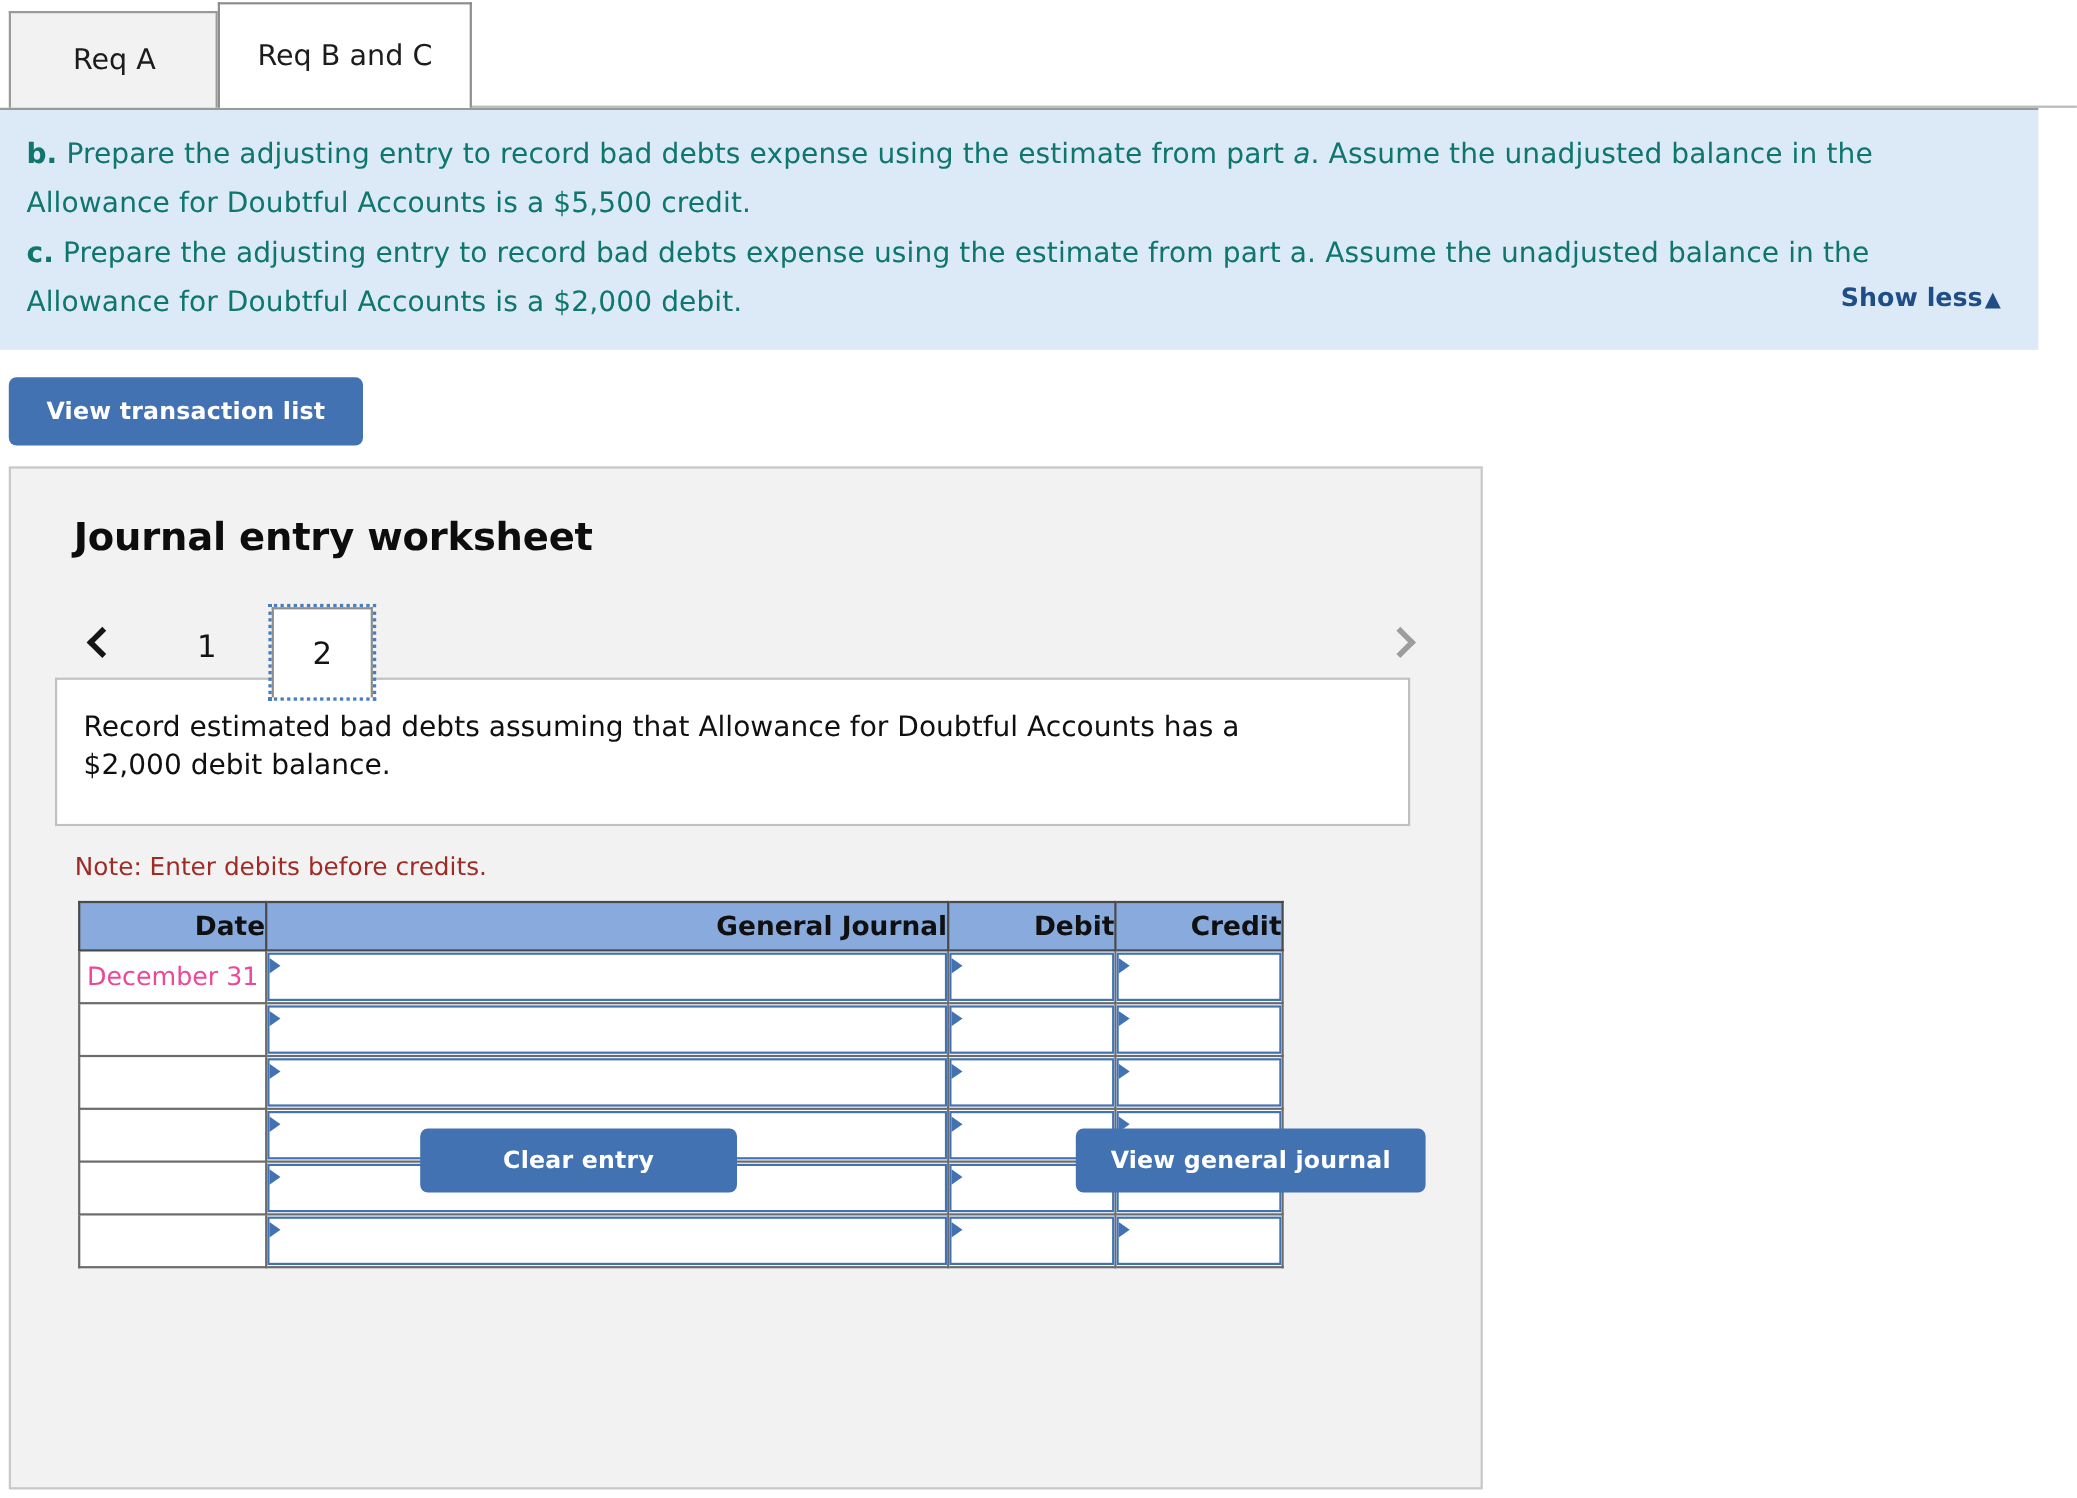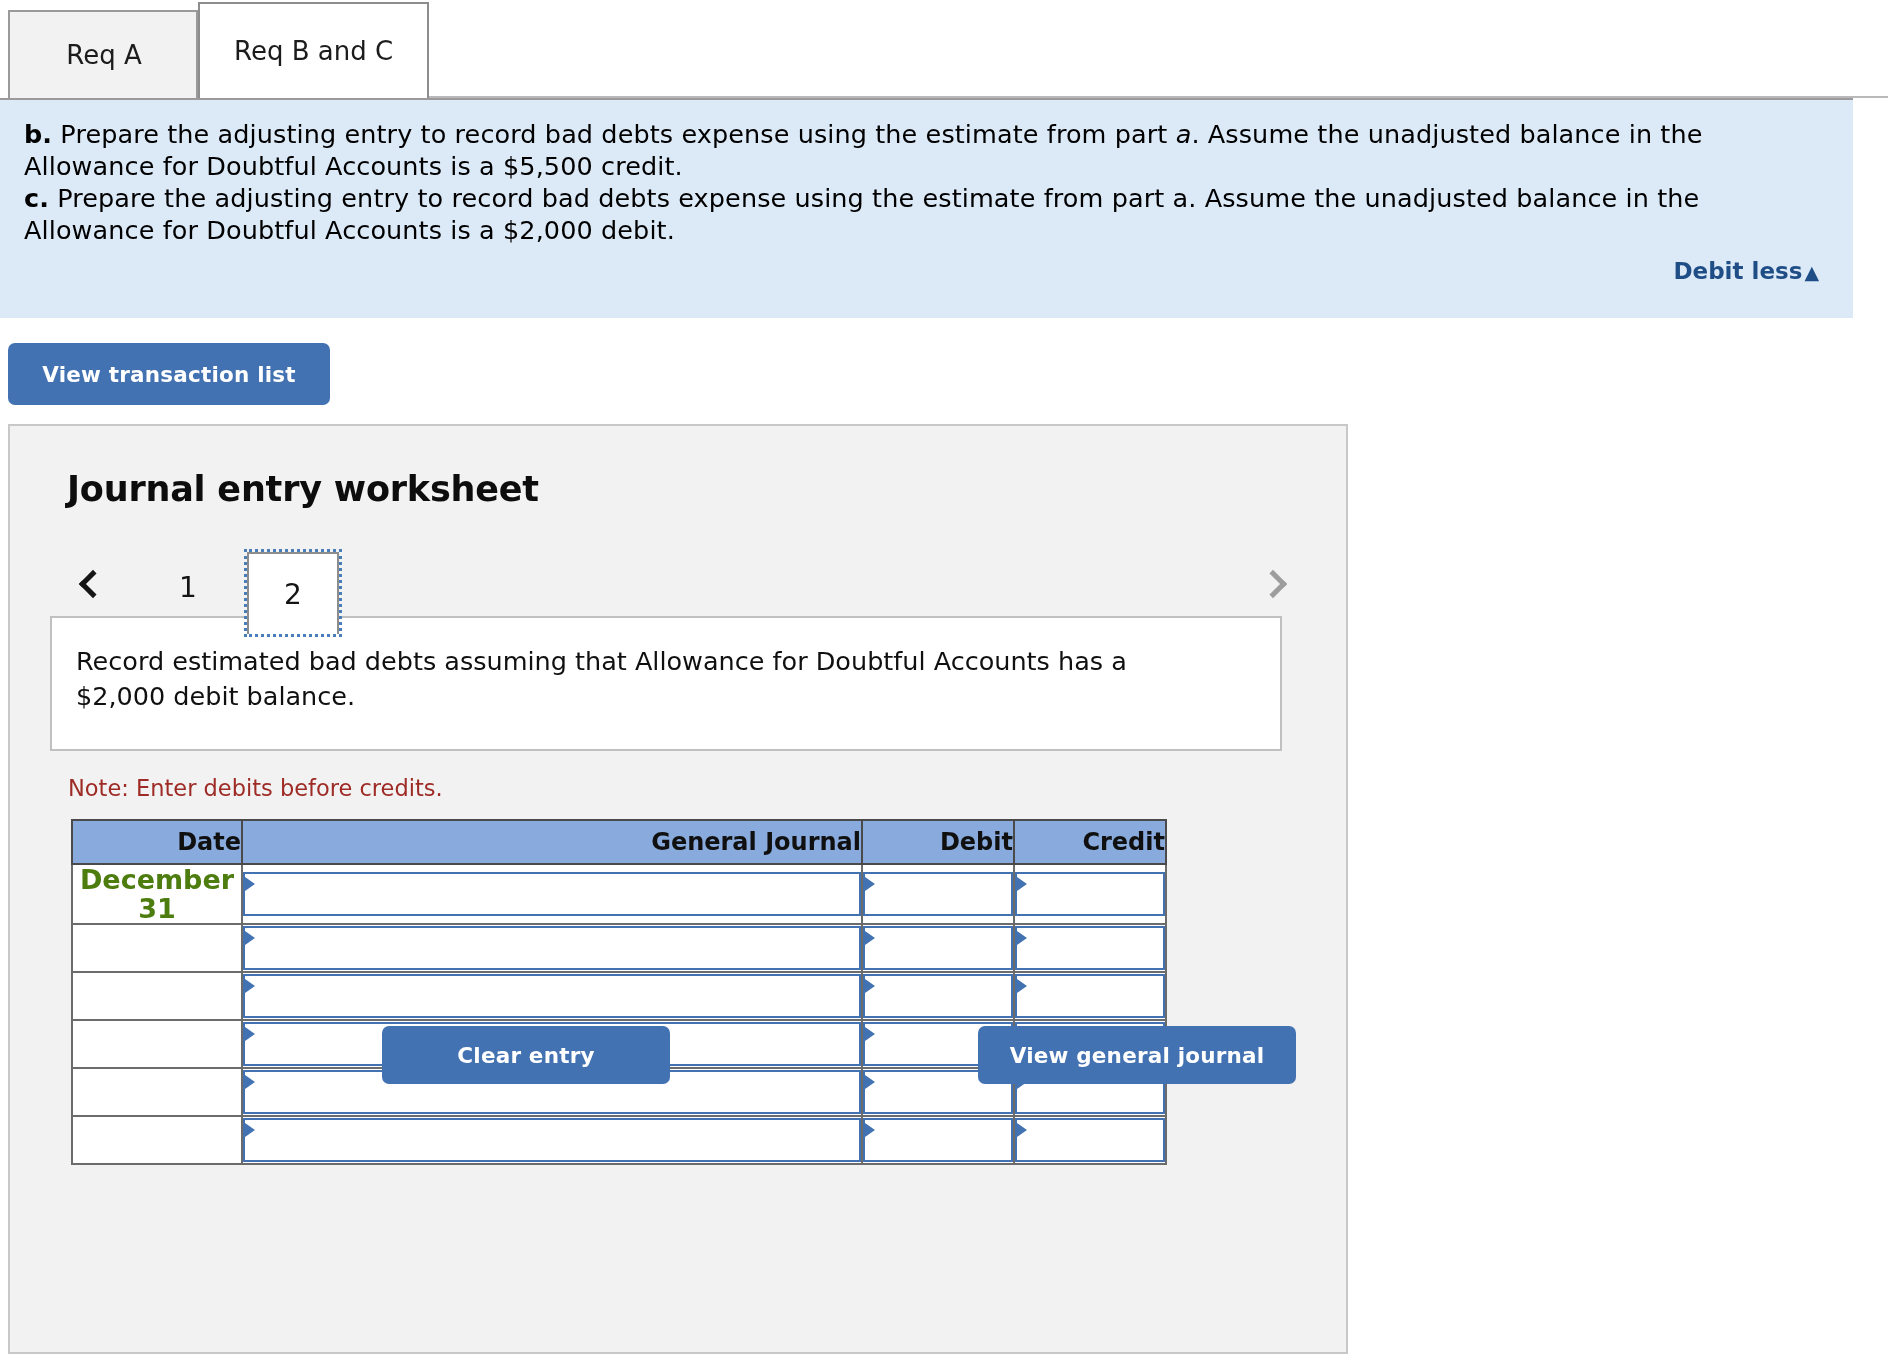--- a/index.html
+++ b/index.html
@@ -54,22 +54,22 @@
     position: absolute;
     left: 0; top: 98px;
     width: 1853px;
     height: 220px;
     background: #dce9f7;
     border-top: 2px solid #9a9a9a;
     padding: 18px 24px 0 24px;
   }
   .instr-line {
     font-size: 25.5px;
-    line-height: 32px;
-    color: #000000;
+    line-height: 45px;
+    color: #0f766e;
     letter-spacing: 0.1px;
   }
   .instr-line b { font-weight: bold; }
   .instr-line i { font-style: italic; }
   .showless-wrap {
     position: absolute;
     right: 34px;
     top: 158px;
     display: flex;
     align-items: center;
@@ -220,26 +220,25 @@
     background: #ffffff;
     vertical-align: middle;
     height: 48px;
   }
   .col-date   { width: 170px; }
   .col-gj     { width: 620px; }
   .col-debit  { width: 152px; }
   .col-credit { width: 152px; }
 
   .date-cell {
-    font-size: 27px;
-    color: #4d7c0f;
+    font-size: 23px;
+    color: #ec4899;
     text-align: center;
     line-height: 29px;
     padding: 4px 10px;
-    font-weight: bold;
   }
 
   
   .cell-input {
     position: relative;
     width: 100%;
     height: 44px;
     border: 2px solid #4372b2;
     background: #ffffff;
     display: block;
@@ -288,21 +287,21 @@
 
 <div class="instructions">
   <div class="instr-line">
     <b>b.</b><span> Prepare the adjusting entry to record bad debts expense using the estimate from part </span><i>a</i><span>. Assume the unadjusted balance in the Allowance for Doubtful Accounts is a $5,500 credit.</span>
   </div>
   <div class="instr-line">
     <b>c.</b><span> Prepare the adjusting entry to record bad debts expense using the estimate from part a. Assume the unadjusted balance in the Allowance for Doubtful Accounts is a $2,000 debit.</span>
   </div>
 
   <div class="showless-wrap">
-    <span class="showless">Debit less</span>
+    <span class="showless">Show less</span>
     <span class="showless-caret">▲</span>
   </div>
 </div>
 
 <button class="btn-blue view-transaction-list">View transaction list</button>
 
 <div class="worksheet">
 
   <div class="worksheet-title">Journal entry worksheet</div>
 

